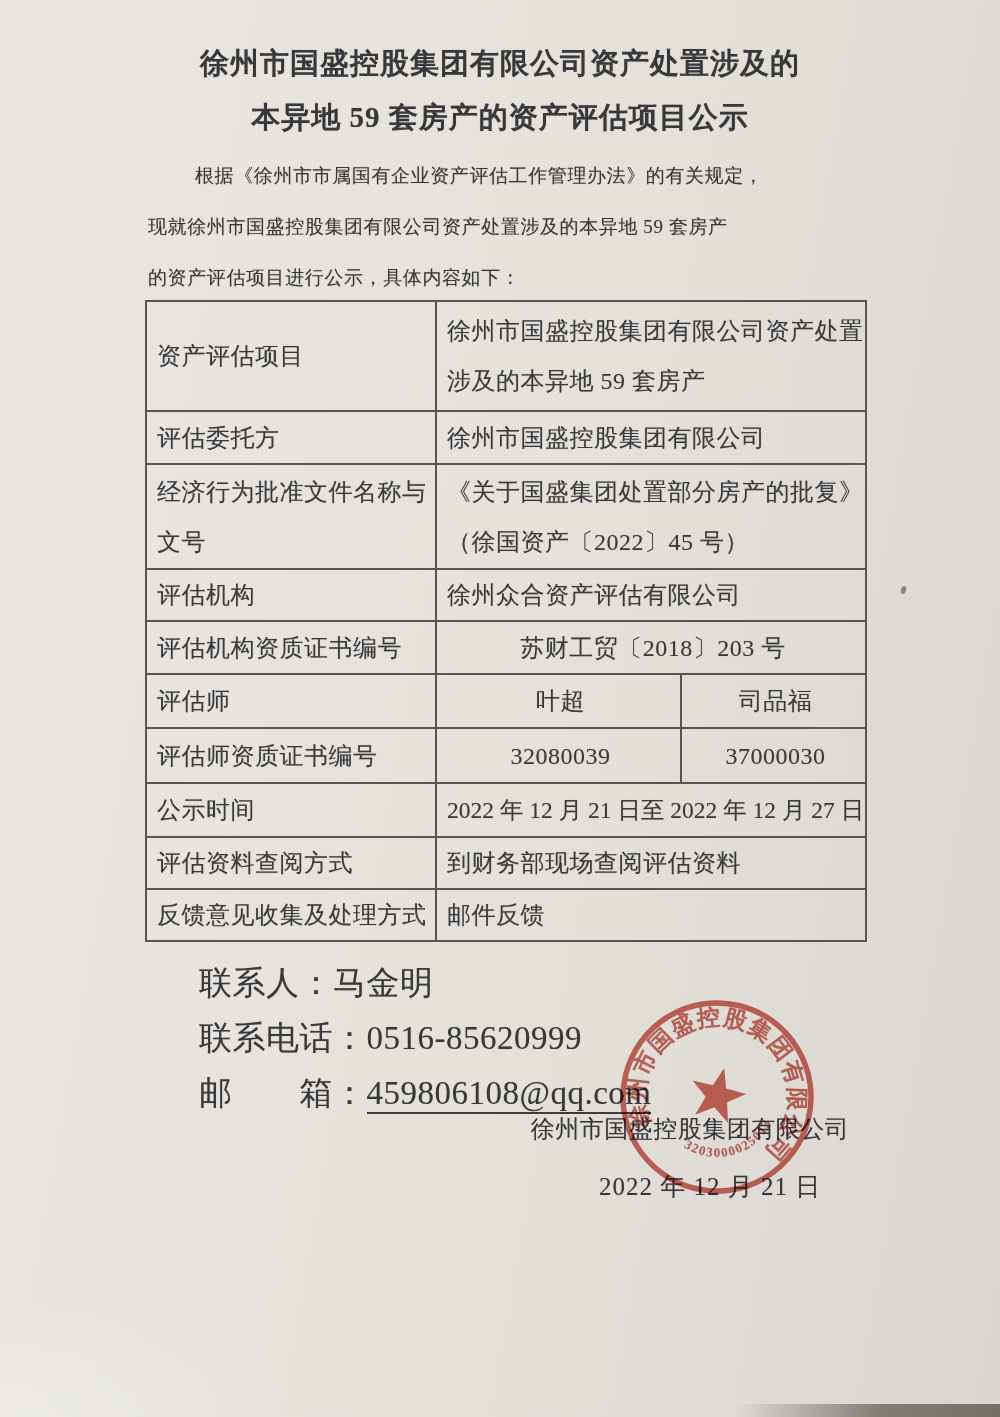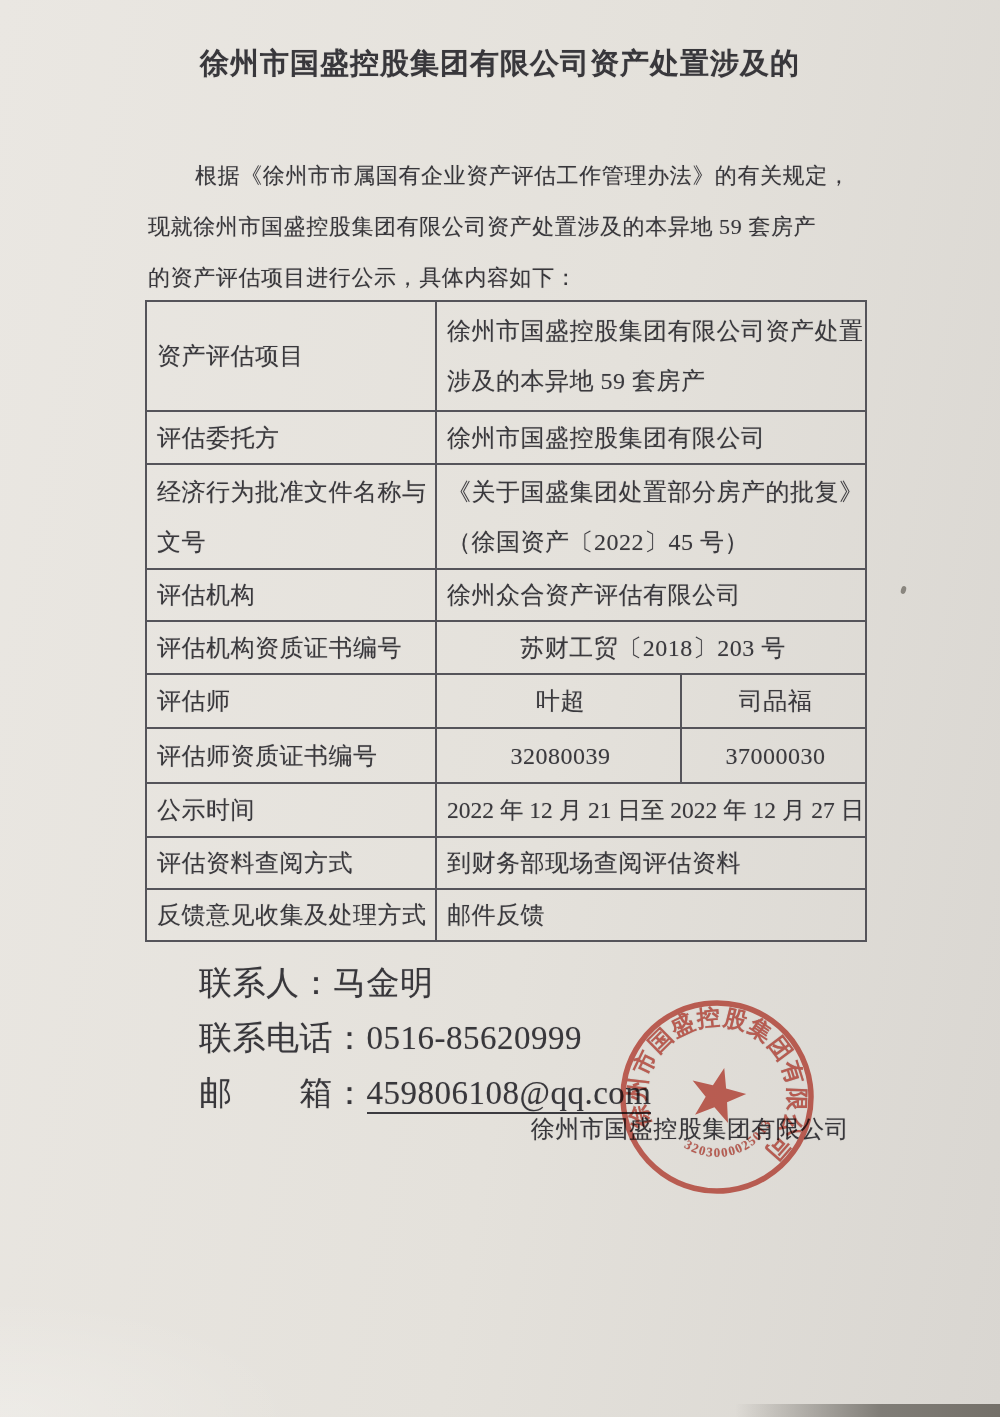--- a/index.html
+++ b/index.html
@@ -10,21 +10,21 @@
     background:linear-gradient(100deg,#eae7e2 0%,#e4e1db 55%,#d9d6d1 100%);
     font-family:"Liberation Serif","DejaVu Serif",serif;
     color:#38373b;
     overflow:hidden;
     text-shadow:0 0 1px rgba(70,70,75,.35);
   }
   .title{position:absolute;left:0;right:0;text-align:center;
     font-size:29px;font-weight:600;letter-spacing:1px;white-space:nowrap;}
   .title.l1{top:44px;}
   .title.l2{top:98px;}
-  .intro{position:absolute;left:148px;top:150px;font-size:22px;letter-spacing:.6px;}
+  .intro{position:absolute;left:148px;top:150px;font-size:19px;letter-spacing:.6px;}
   .intro .line{display:block;white-space:nowrap;line-height:51px;height:51px;}
   .intro .line.indent{text-indent:47px;}
 
   table.notice{
     position:absolute;left:145px;top:300px;width:720px;
     border-collapse:collapse;table-layout:fixed;
     font-size:24px;letter-spacing:.5px;color:#3a393d;
   }
   table.notice td{
     border:2px solid #55545a;
@@ -60,20 +60,21 @@
     background:linear-gradient(to right,rgba(120,118,112,0),#807d77 55%,#747069);}
   .corner-light{position:absolute;left:0;bottom:0;width:300px;height:120px;
     background:radial-gradient(ellipse at 0% 100%,rgba(255,255,253,.25),rgba(255,255,255,0) 70%);}
 </style>
 </head>
 <body>
 
 <div class="page">
 
   <div class="title l1">徐州市国盛控股集团有限公司资产处置涉及的</div>
+  <div class="title l2">本异地 59 套房产的资产评估项目公示</div>
 
   <div class="intro">
     <span class="line indent">根据《徐州市市属国有企业资产评估工作管理办法》的有关规定，</span>
     <span class="line">现就徐州市国盛控股集团有限公司资产处置涉及的本异地 59 套房产</span>
     <span class="line">的资产评估项目进行公示，具体内容如下：</span>
   </div>
 
   <table class="notice">
     <colgroup>
         <col style="width:290px">
@@ -135,20 +136,21 @@
   </tbody>
     </table>
 
   <div class="contact">
     <span class="cline">联系人：马金明</span>
     <span class="cline">联系电话：0516-85620999</span>
     <span class="cline"><span>邮　　箱：</span><span class="underline">459806108@qq.com</span></span>
   </div>
 
   <div class="sig-company">徐州市国盛控股集团有限公司</div>
+  <div class="sig-date">2022 年 12 月 21 日</div>
 
   <svg class="seal" viewBox="0 0 210 210" aria-hidden="true">
     <defs>
       <path id="sealArcTop" d="M 46 146.3 A 72 72 0 1 1 164 146.3" fill="none"></path>
       <path id="sealArcNum" d="M 53 135 A 60 60 0 0 0 157 75" fill="none"></path>
     </defs>
     <g transform="rotate(14 105 105)" fill="#c8493d">
       <circle cx="105" cy="105" r="94" fill="none" stroke-width="5.5" stroke="#c8493d"></circle>
       <text font-size="23" letter-spacing="1.5">
         <textPath href="#sealArcTop" startOffset="50%" text-anchor="middle">徐州市国盛控股集团有限公司</textPath>

